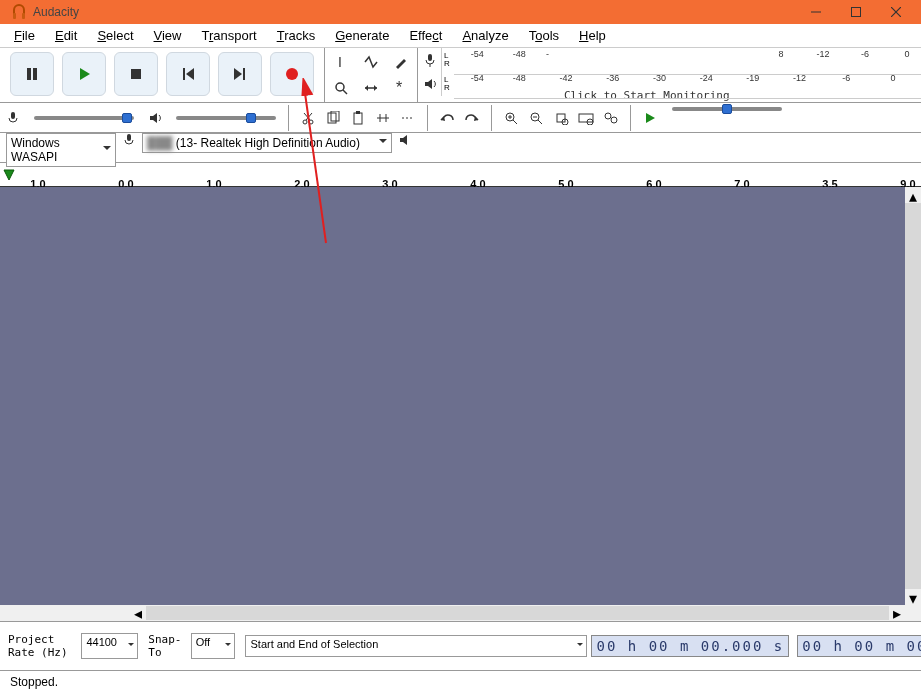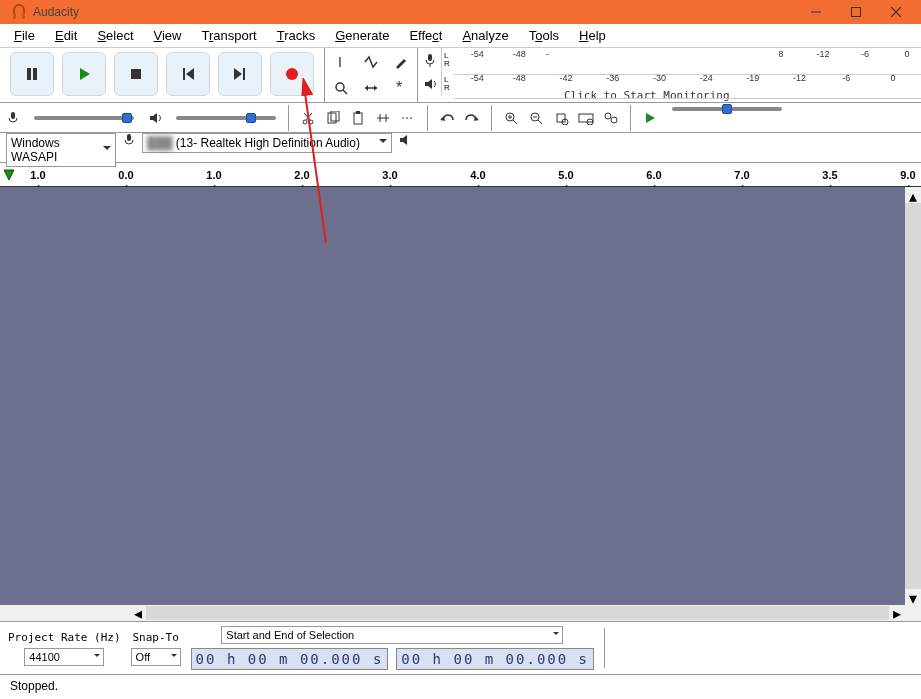--- a/index.html
+++ b/index.html
@@ -30,28 +30,28 @@
   .slider .thumb { width:10px; height:10px; background:#2e6fd1; border:1px solid #1a4c9c; position:absolute; top:-3px; border-radius:2px;}
   .row2 .divider { width:1px; height:26px; background:#999; margin:0 4px;}
   .group { display:flex; gap:3px; padding:0 4px;}
   .group .gbtn { width:22px; height:22px; display:flex; align-items:center; justify-content:center; cursor:pointer;}
   .row3 { display:flex; align-items:flex-start; height:30px; border-bottom:1px solid #999; padding:0 6px; gap:6px;}
   .combo { border:1px solid #999; background:#fff; font-size:12px; padding:2px 18px 2px 4px; position:relative; cursor:pointer;}
   .combo::after { content:''; position:absolute; right:4px; top:50%; transform:translateY(-50%); border:4px solid transparent; border-top-color:#333;}
   .ruler { display:flex; height:24px; border-bottom:1px solid #333; background:#fff;}
   .ruler .play-marker { width:18px; display:flex; align-items:center; justify-content:center;}
   .ruler .scale { flex:1; position:relative; font-size:11px; font-weight:bold;}
-  .ruler .scale .major { position:absolute; top:6px; transform: translateX(-50%);}
+  .ruler .scale .major { position:absolute; top:15px; transform: translateX(-50%);}
   .ruler .scale .major::after { content:''; position:absolute; left:50%; bottom:-10px; width:1px; height:6px; background:#000;}
   .track-area { height: 418px; background:#6c6f8e; position:relative;}
   .track-scroll { height:16px; background:#f0f0f0; display:flex; align-items:center;}
   .track-scroll .arrow { width:16px; height:16px; display:flex; align-items:center; justify-content:center;}
   .track-scroll .bar { flex:1; height:14px; background:#d8d8d8; position:relative;}
   .selection-bar { display:flex; align-items:center; border-top:1px solid #999; padding:4px 8px; gap:10px;}
-  .sel-col { display:flex; flex-direction:column; gap:4px; font-size:11px;align-items:center;}
+  .sel-col { display:flex; flex-direction:row; gap:4px; font-size:11px;}
   .sel-col .label { font-family: monospace; font-size:11px;}
   .sel-combo { border:1px solid #999; font-size:11px; padding:2px 14px 2px 4px; position:relative; cursor:pointer;}
   .sel-combo::after { content:''; position:absolute; right:3px; top:50%; transform:translateY(-50%); border:3px solid transparent; border-top-color:#333;}
   .time-display { font-family: monospace; font-size:14px; background:#d8e0f2; border:1px solid #888; padding:2px 4px; color:#2a3a6a; letter-spacing:2px;}
   .big-time { font-family: monospace; font-size:24px; background:#d8e0f2; border:1px solid #888; padding:4px 8px; color:#2a3a6a; letter-spacing:3px;}
   .statusbar { border-top:1px solid #999; padding:4px 10px; font-size:12px;}
   .arrow-annotation { position:absolute; left:298px; top:78px; pointer-events:none; z-index:50;}
 </style>
 </head>
 <body>

